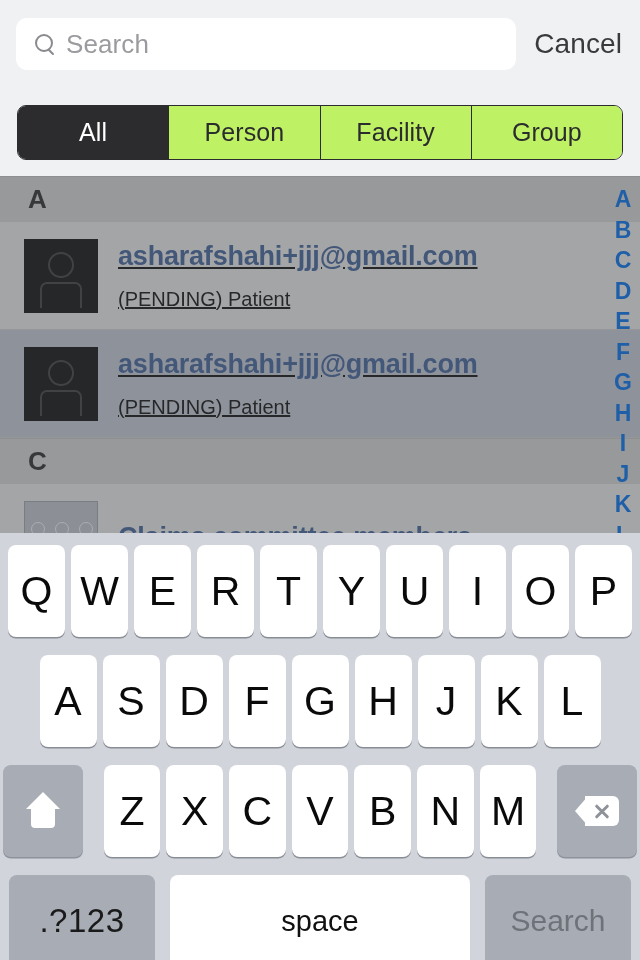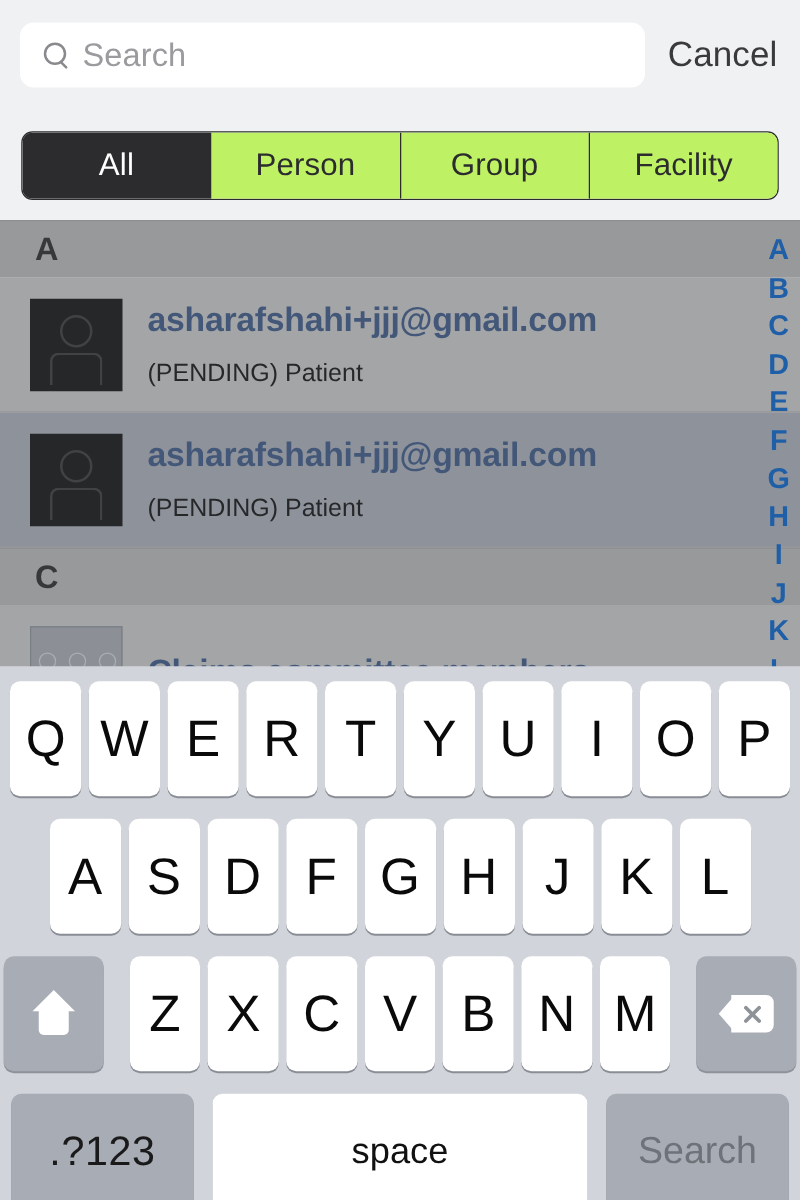--- a/index.html
+++ b/index.html
@@ -72,20 +72,21 @@
   .section-header {
     height: 46px; background: #ADADAD;
     display: flex; align-items: center; padding-left: 28px;
     font-size: 26px; font-weight: bold; color: #1A1A1A;
     border-top: 1px solid #9E9E9E;
   }
   .row {
     height: 108px; background: #BFBFBF;
     display: flex; align-items: center; padding-left: 24px;
     border-bottom: 1px solid #A9A9A9;
+    text-decoration: underline;
   }
   .row.selected { background: #9FA3AD; }
   .avatar {
     width: 74px; height: 74px; flex: 0 0 auto; margin-right: 20px;
     background: #000000; position: relative; overflow: hidden;
   }
   .avatar .person-head {
     position: absolute; left: 50%; top: 13px; width: 26px; height: 26px;
     margin-left: -13px; border: 2px solid #2A2A2A; border-radius: 50%;
   }
@@ -211,22 +212,22 @@
       <span class="mag-icon"></span>
       <span class="search-placeholder">Search</span>
     </div>
     <div class="cancel-btn">Cancel</div>
   </div>
 
   <div class="seg-wrap">
     <div class="segmented">
       <div class="seg active">All</div>
       <div class="seg">Person</div>
+      <div class="seg">Facility</div>
       <div class="seg">Group</div>
-      <div class="seg">Facility</div>
     </div>
   </div>
 
   <div class="list-wrap">
 
     <div class="section-header">A</div>
 
     <div class="row">
       <div class="avatar">
         <span class="person-head"></span>

